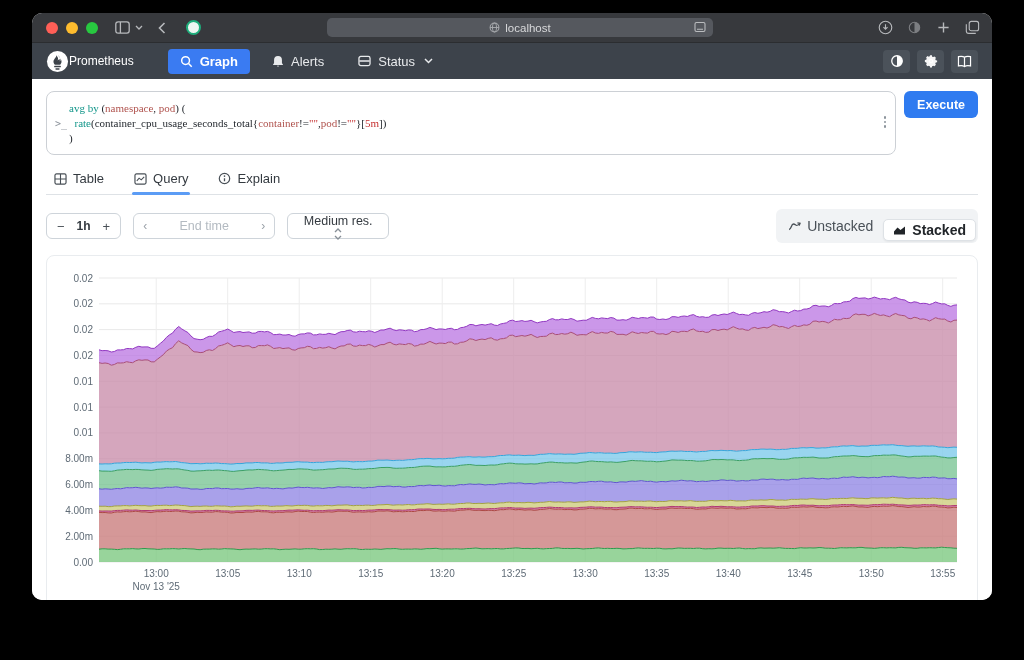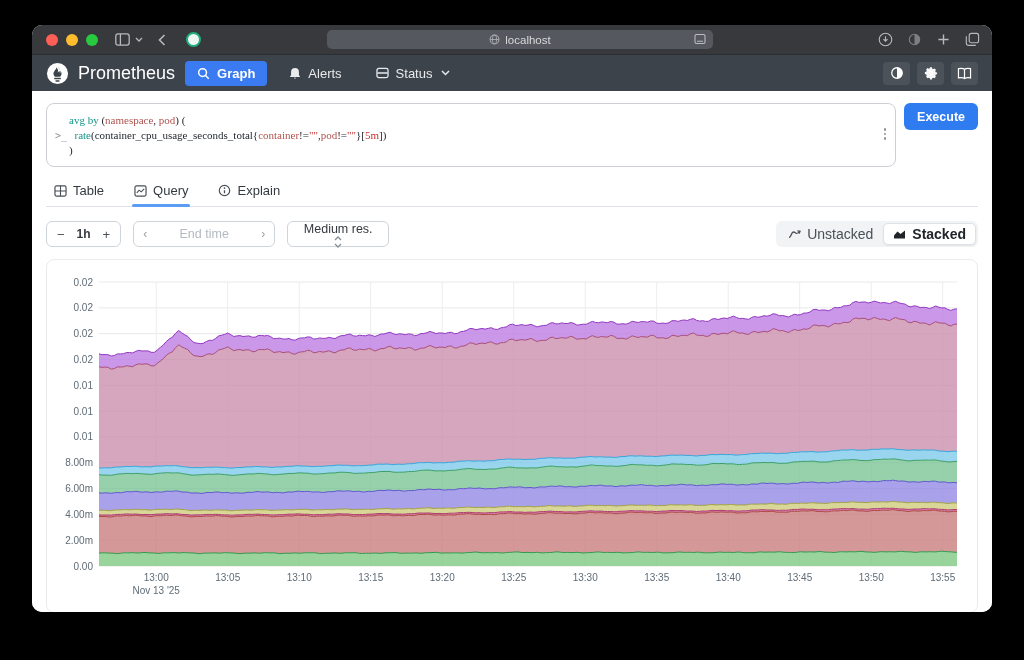--- a/index.html
+++ b/index.html
@@ -1,32 +1,32 @@
 <!DOCTYPE html>
 <html><head>
 <meta charset="utf-8">
 <style>
   * { margin:0; padding:0; box-sizing:border-box; }
   html,body { width:1024px; height:660px; background:#000; font-family:"Liberation Sans", sans-serif; overflow:hidden; }
-  .window { position:absolute; left:32px; top:25px; width:960px; height:587px; border-radius:10px; overflow:hidden; background:#fff; box-shadow:0 18px 50px rgba(0,0,0,.7); }
+  .window { position:absolute; left:32px; top:13px; width:960px; height:587px; border-radius:10px; overflow:hidden; background:#fff; box-shadow:0 18px 50px rgba(0,0,0,.7); }
 
   
   .titlebar { height:30px; background:#37393d; display:flex; align-items:center; padding:0 10px; gap:8px; border-bottom:1px solid #2b2d30; }
   .traffic { display:flex; gap:8px; margin:0 6px 0 4px; }
   .tl { width:12px; height:12px; border-radius:50%; display:inline-block; }
   .tl.red{background:#ff5f57}.tl.yellow{background:#febc2e}.tl.green{background:#28c840}
   .tb-ic { color:#b7b9bc; display:inline-flex; align-items:center; justify-content:center; width:20px; height:20px; }
   .favicon { width:15px; height:15px; border-radius:50%; border:2.5px solid #1fae7c; background:#eef7f2; display:inline-block; }
   .urlbar { flex:0 0 auto; width:386px; margin-left:118px; height:19px; background:#55585e; border-radius:5px; display:flex; align-items:center; justify-content:center; gap:5px; color:#d8d9db; font-size:11.5px; position:relative; }
   .urlbar .reader { position:absolute; right:7px; top:3px; }
   .tb-right { margin-left:auto; display:flex; gap:9px; align-items:center; }
 
   
   .navbar { height:36px; background:#3d434b; display:flex; align-items:center; padding:0 14px; gap:10px; }
-  .brand { display:flex; align-items:center; gap:9px; color:#fff; font-size:18px; }
+  .brand { display:flex; align-items:center; color:#fff; font-size:12px; margin-right:24px; }
   .nav-btn { display:flex; align-items:center; gap:7px; font-size:13px; color:#e8eaec; padding:5px 12px; border-radius:4px; cursor:pointer; }
   .nav-btn.active { background:#3a7bf2; color:#fff; font-weight:bold; }
   .nav-right { margin-left:auto; display:flex; gap:7px; }
   .nav-ic-btn { width:27px; height:23px; background:#4b525a; border-radius:4px; display:flex; align-items:center; justify-content:center; color:#fff; font-size:13px; }
 
   
   .content { padding:12px 14px 0; background:#fff; height:521px; }
   .query-row { display:flex; align-items:flex-start; gap:8px; }
   .query-box { flex:1; border:1px solid #ccd0d5; border-radius:8px; height:64px; position:relative; padding:8px 26px 8px 22px; display:flex; align-items:center; }
   .prompt { position:absolute; left:8px; top:26px; font-family:"DejaVu Sans Mono", monospace; font-size:10px; color:#8a9199; }
@@ -44,21 +44,21 @@
   .controls { display:flex; align-items:center; margin-top:14px; gap:12px; }
   .ctrl { border:1px solid #ced4da; border-radius:6px; height:26px; display:flex; align-items:center; font-size:12.5px; color:#343a40; background:#fff; }
   .dur { padding:0 10px; gap:12px; }
   .dur .pm { color:#495057; font-size:13px; cursor:pointer; }
   .dur b { font-weight:bold; font-size:12px; }
   .endtime { width:142px; justify-content:space-between; padding:0 9px; color:#b3bac1; }
   .endtime .arr { color:#9aa1a8; font-size:12px; cursor:pointer; }
   .res { width:102px; justify-content:space-between; padding:0 9px; cursor:pointer;flex-direction:column; }
   .seg-wrap { margin-left:auto; background:#f1f3f5; border-radius:6px; padding:2px; display:flex; }
   .seg { display:flex; align-items:center; gap:6px; font-size:14px; color:#495057; padding:3px 10px; border-radius:5px; cursor:pointer; }
-  .seg.active { background:#fff; border:1px solid #dee2e6; box-shadow:0 1px 2px rgba(0,0,0,.06); color:#212529; font-weight:bold; padding:2px 9px; }
+  .seg.active { background:#fff; border:1px solid #dee2e6; box-shadow:0 1px 2px rgba(0,0,0,.06); color:#212529; font-weight:bold; padding:2px 9px;margin-top:8px; }
 
   .chart-card { margin-top:12px; border:1px solid #e9ecef; border-radius:8px; padding:10px 10px 6px; }
   .ytick { font:10px "Liberation Sans",sans-serif; fill:#5f6b76; }
   .xtick { font:10px "Liberation Sans",sans-serif; fill:#5f6b76; }
 </style>
 </head>
 <body>
 
 <div class="window">
 

